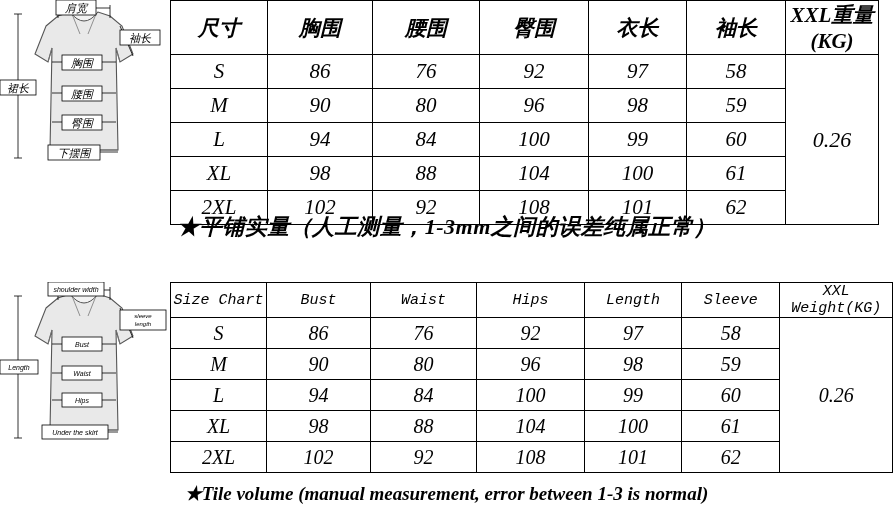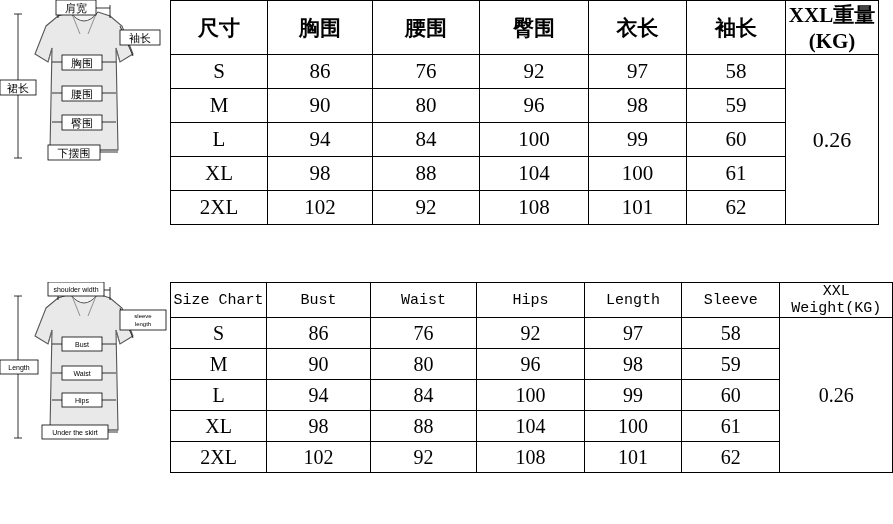--- a/index.html
+++ b/index.html
@@ -16,20 +16,21 @@
   }
   .page {
     position: relative;
     width: 893px;
     height: 524px;
   }
   .block {
     position: absolute;
     left: 0;
     width: 893px;
+    font-style: italic;
   }
   .block-cn { top: 0; height: 258px; }
   .block-en { top: 282px; height: 242px; }
 
   
   .diagram {
     position: absolute;
     left: 0;
     top: 0;
     width: 168px;
@@ -253,20 +254,21 @@
             <td>102</td>
             <td>92</td>
             <td>108</td>
             <td>101</td>
             <td>62</td>
           </tr>
         </tbody>
       </table>
     </div>
 
+    <div class="note note-cn">★平铺实量（人工测量，1-3mm之间的误差纯属正常）</div>
   </div>
 
   <div class="block block-en en">
 
     <div class="diagram">
       <svg width="168" height="190" viewBox="0 0 168 190" xmlns="http://www.w3.org/2000/svg">
         <path d="M46 26 L58 16 L70 12 L84 20 L98 12 L110 16 L122 26 L133 54 L120 62 L116 48 L118 148 L50 148 L52 48 L48 62 L35 54 Z" fill="#e9e9e9" stroke="#555" stroke-width="1.1"></path>
         <path d="M70 12 Q84 30 98 12" fill="#f3f3f3" stroke="#555" stroke-width="1"></path>
         <path d="M72 14 L80 34 M96 14 L88 34" stroke="#777" stroke-width="0.8" fill="none"></path>
         <path d="M52 48 L48 62 M116 48 L120 62" stroke="#777" stroke-width="0.8" fill="none"></path>
@@ -370,15 +372,16 @@
             <td>102</td>
             <td>92</td>
             <td>108</td>
             <td>101</td>
             <td>62</td>
           </tr>
         </tbody>
       </table>
     </div>
 
+    <div class="note note-en">★Tile volume (manual measurement, error between 1-3 is normal)</div>
   </div>
 
 </div>
 
 </body></html>

